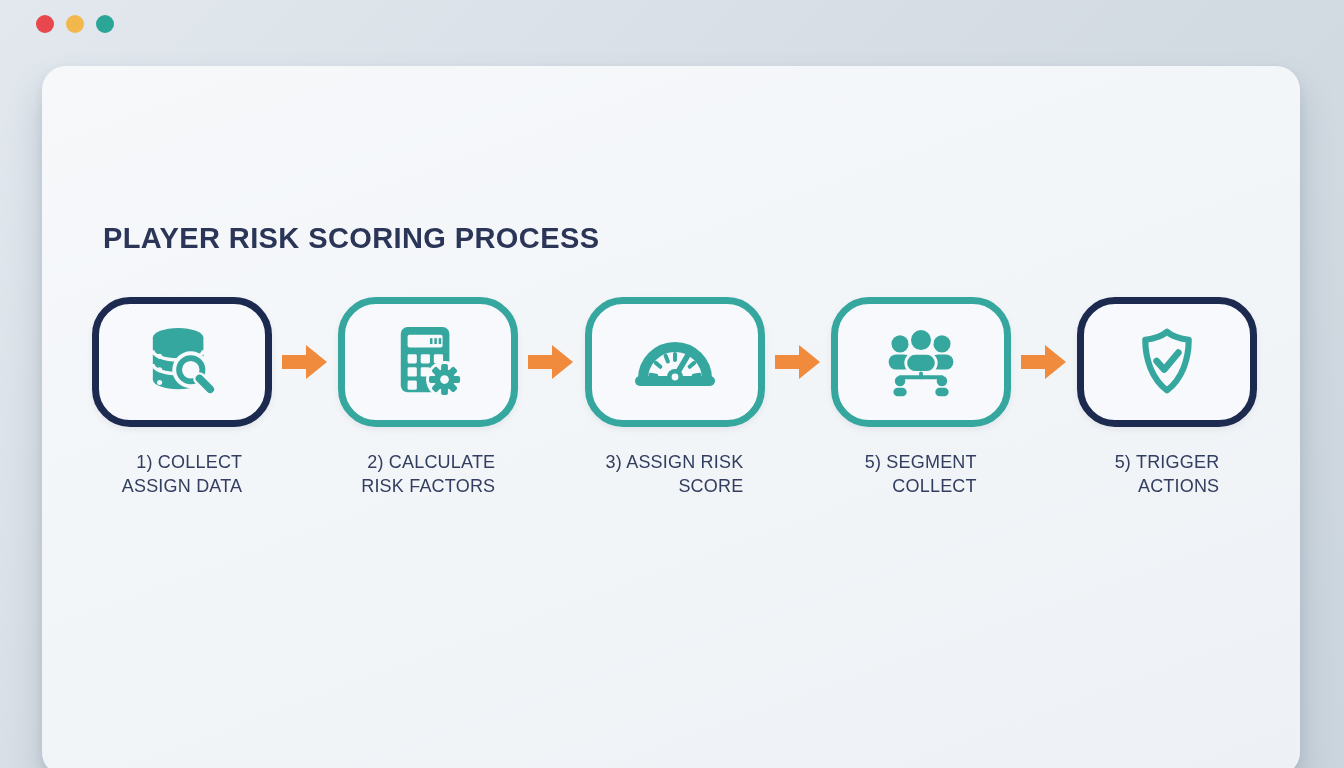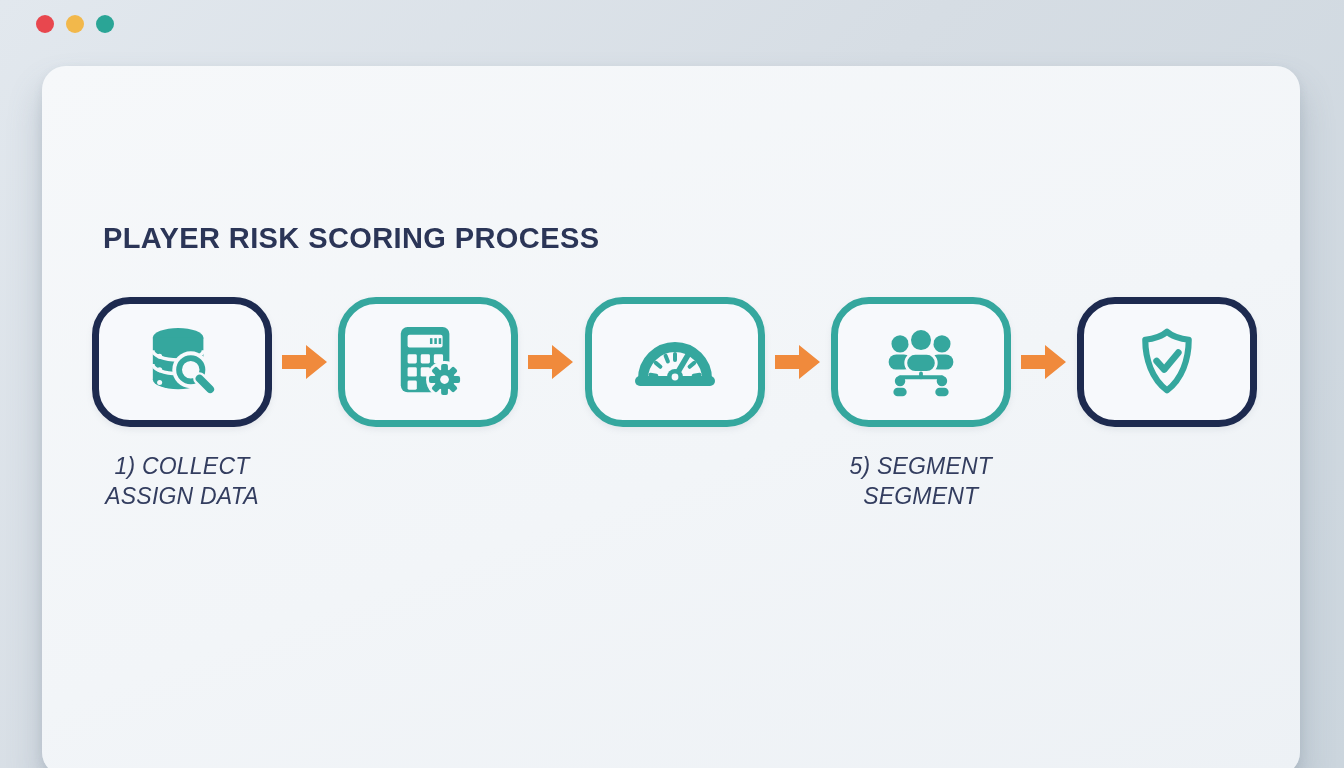--- a/index.html
+++ b/index.html
@@ -36,22 +36,22 @@
   }
   .step{width:180px;display:flex;flex-direction:column;align-items:center;}
   .step-box{
     width:180px;height:130px;border-radius:38px;background:var(--box-bg);
     display:flex;align-items:center;justify-content:center;
     box-shadow:0 3px 6px rgba(120,134,152,0.12);
   }
   .border-navy{border:7px solid var(--navy);}
   .border-teal{border:7px solid var(--teal);}
   .step-label{
-    margin-top:24px;text-align:center;
-    font-size:23px;line-height:1.32;color:#333D5F;letter-spacing:0.2px;font-style:italic;
+    margin-top:24px;text-align:right;
+    font-size:18px;line-height:1.32;color:#333D5F;letter-spacing:0.2px;
   }
   .arrow-wrap{margin-top:46px;width:46px;display:flex;justify-content:center;}
   .icon{color:var(--teal);display:block;}
 </style>
 </head>
 <body>
 
 <div class="window-dots">
   <div class="dot dot-red"></div>
   <div class="dot dot-amber"></div>
@@ -119,20 +119,24 @@
               <rect x="-3.5" y="-16" width="7" height="9" rx="2" transform="rotate(180)"></rect>
               <rect x="-3.5" y="-16" width="7" height="9" rx="2" transform="rotate(225)"></rect>
               <rect x="-3.5" y="-16" width="7" height="9" rx="2" transform="rotate(270)"></rect>
               <rect x="-3.5" y="-16" width="7" height="9" rx="2" transform="rotate(315)"></rect>
               <circle r="10.5"></circle>
             </g>
             <circle r="4.5" fill="#F7F9FC"></circle>
           </g>
         </svg>
       </div>
+      <div class="step-label">
+        <div>2) CALCULATE</div>
+        <div>RISK FACTORS</div>
+      </div>
     </div>
 
     <div class="arrow-wrap">
       <svg width="46" height="38" viewBox="0 0 46 38">
         <polygon points="0,12 24,12 24,2 45,19 24,36 24,26 0,26" fill="var(--orange)"></polygon>
       </svg>
     </div>
 
     <div class="step">
       <div class="step-box border-teal">
@@ -145,20 +149,24 @@
             <line x1="34.9" y1="30.4" x2="32.6" y2="24.8"></line>
             <line x1="42" y1="29" x2="42" y2="23"></line>
             <line x1="56.6" y1="35.8" x2="61.2" y2="31.9"></line>
             <line x1="60.7" y1="44.7" x2="66.6" y2="43.7"></line>
           </g>
           <line x1="42" y1="46" x2="55" y2="24" stroke="currentColor" stroke-width="5.5" stroke-linecap="round"></line>
           <circle cx="42" cy="46" r="8" fill="currentColor"></circle>
           <circle cx="42" cy="46" r="3.4" fill="#F7F9FC"></circle>
         </svg>
       </div>
+      <div class="step-label">
+        <div>3) ASSIGN RISK</div>
+        <div>SCORE</div>
+      </div>
     </div>
 
     <div class="arrow-wrap">
       <svg width="46" height="38" viewBox="0 0 46 38">
         <polygon points="0,12 24,12 24,2 45,19 24,36 24,26 0,26" fill="var(--orange)"></polygon>
       </svg>
     </div>
 
     <div class="step">
       <div class="step-box border-teal">
@@ -178,33 +186,37 @@
           <g fill="currentColor">
             <circle cx="20" cy="57" r="5.5"></circle>
             <rect x="13" y="64" width="14" height="9" rx="4.5"></rect>
             <circle cx="64" cy="57" r="5.5"></circle>
             <rect x="57" y="64" width="14" height="9" rx="4.5"></rect>
           </g>
         </svg>
       </div>
       <div class="step-label">
         <div>5) SEGMENT</div>
-        <div>SEGMENT</div>
+        <div>COLLECT</div>
       </div>
     </div>
 
     <div class="arrow-wrap">
       <svg width="46" height="38" viewBox="0 0 46 38">
         <polygon points="0,12 24,12 24,2 45,19 24,36 24,26 0,26" fill="var(--orange)"></polygon>
       </svg>
     </div>
 
     <div class="step">
       <div class="step-box border-navy">
         <svg class="icon" width="68" height="74" viewBox="0 0 72 78">
           <path d="M36 7 C40 11 50 14.5 59 15.5 C59 36 52 57 36 69 C20 57 13 36 13 15.5 C22 14.5 32 11 36 7 Z" fill="none" stroke="currentColor" stroke-width="6.5" stroke-linejoin="round"></path>
           <path d="M25 38 L33 47 L48 29" fill="none" stroke="currentColor" stroke-width="7" stroke-linecap="round" stroke-linejoin="round"></path>
         </svg>
       </div>
+      <div class="step-label">
+        <div>5) TRIGGER</div>
+        <div>ACTIONS</div>
+      </div>
     </div>
 
   </div>
 </div>
 
 </body></html>

